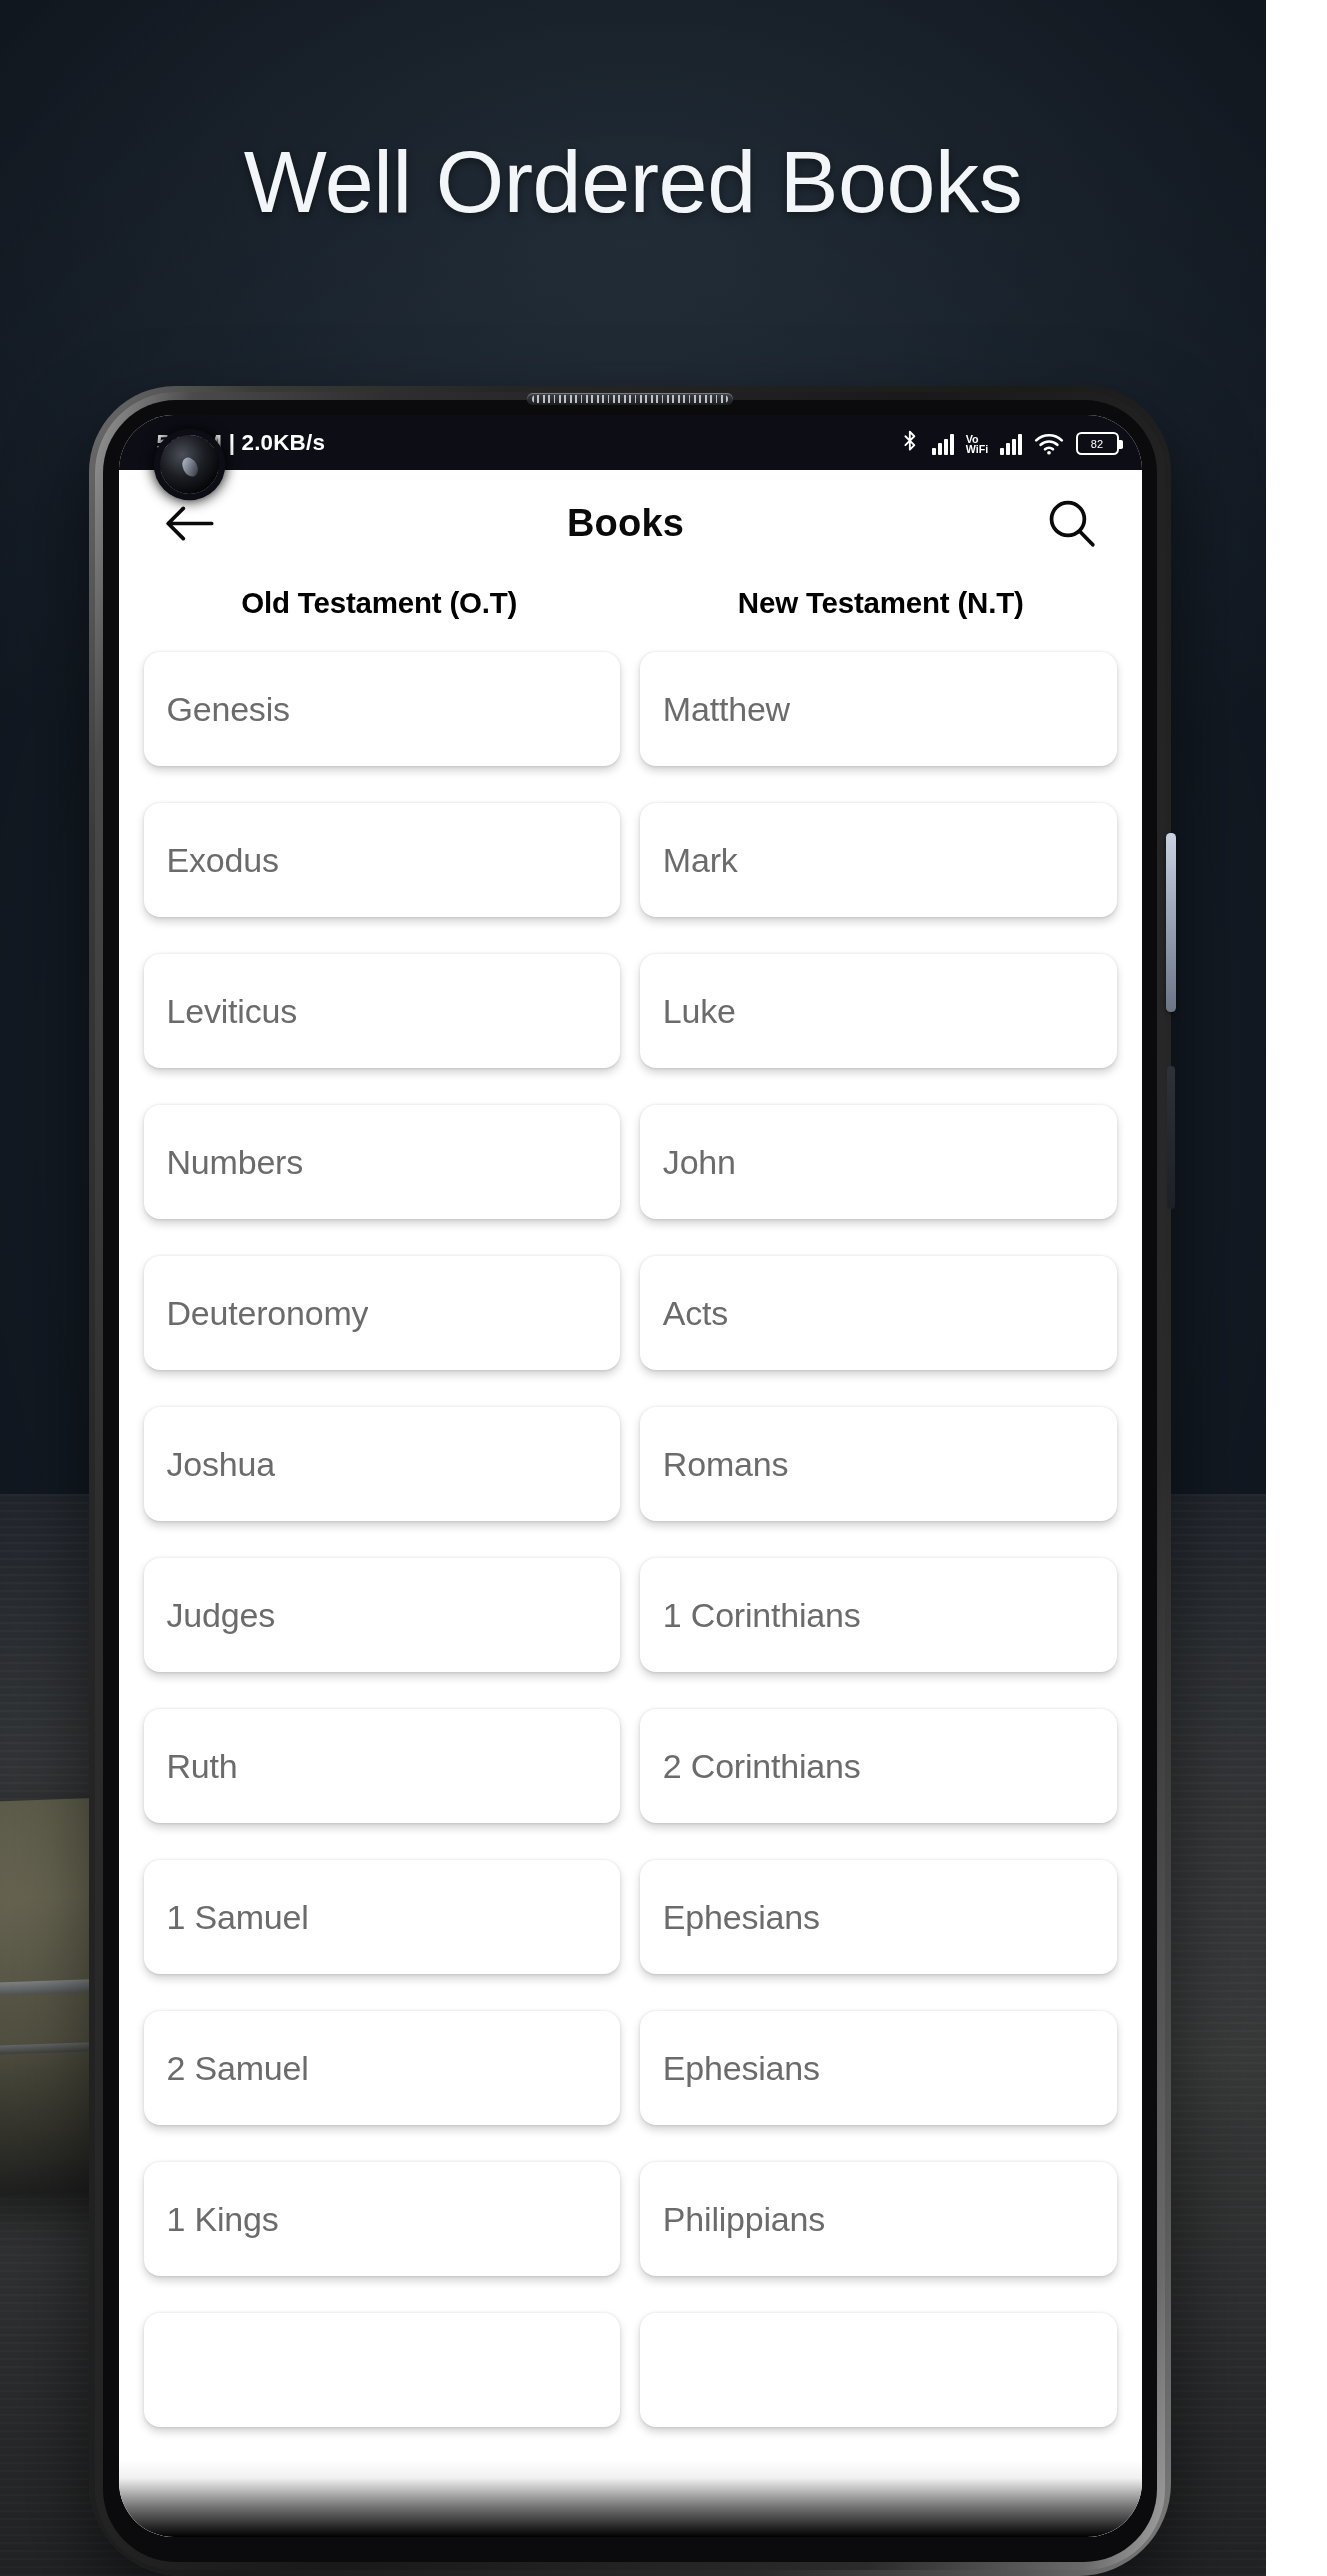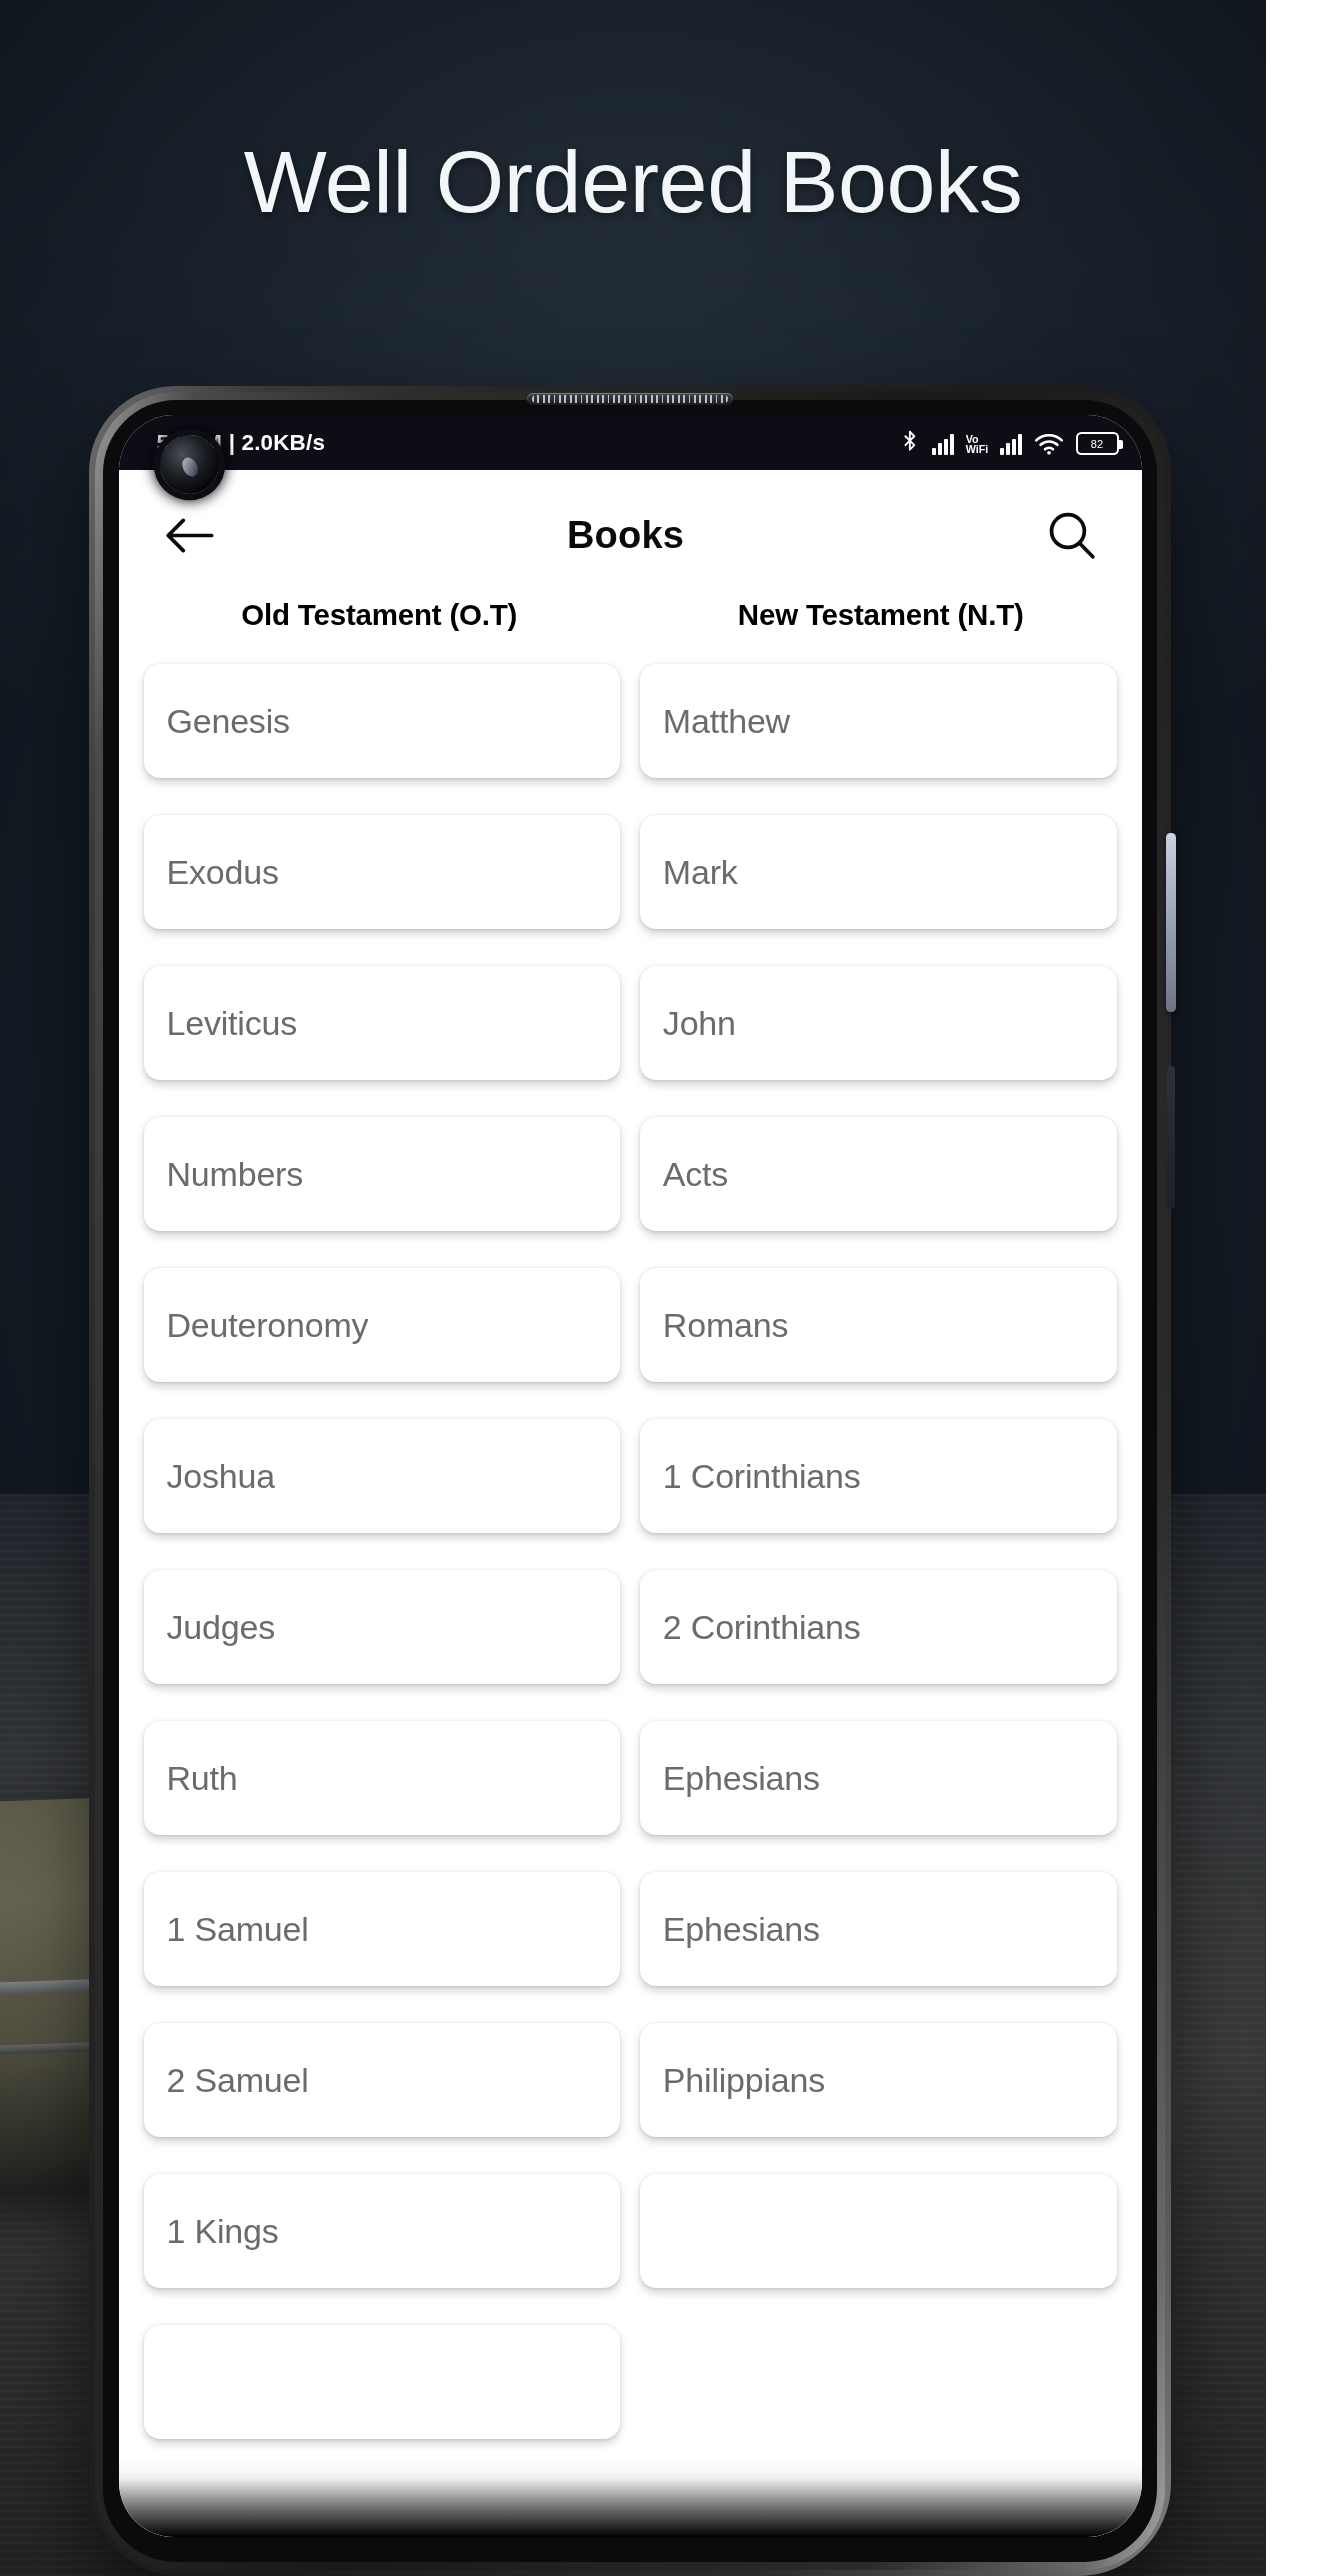--- a/index.html
+++ b/index.html
@@ -176,21 +176,20 @@
     opacity:0.85;
   }
 
   
   .app { position:absolute; left:0; right:0; top:55px; bottom:0; background:#fff; }
 
   .appbar {
     height:107px;
     display:flex; align-items:center;
     padding:0 43px;
-    margin-top:12px;
   }
   .back-icon { width:55px; height:47px; flex:0 0 auto; cursor:pointer; }
   .appbar-title {
     flex:1 1 auto; text-align:center;
     font-size:38px; font-weight:bold; color:#0a0a0a;
     letter-spacing:0.2px;
     margin-left:-9px;
   }
   .search-icon { width:55px; height:55px; flex:0 0 auto; cursor:pointer; }
 
@@ -364,20 +363,23 @@
               </div>
             </div>
           <div class="list-col" id="nt-col">
               <div class="book-card">
                 <span>Matthew</span>
               </div>
               <div class="book-card">
                 <span>Mark</span>
               </div>
               <div class="book-card">
+                <span>Luke</span>
+              </div>
+              <div class="book-card">
                 <span>John</span>
               </div>
               <div class="book-card">
                 <span>Acts</span>
               </div>
               <div class="book-card">
                 <span>Romans</span>
               </div>
               <div class="book-card">
                 <span>1 Corinthians</span>

